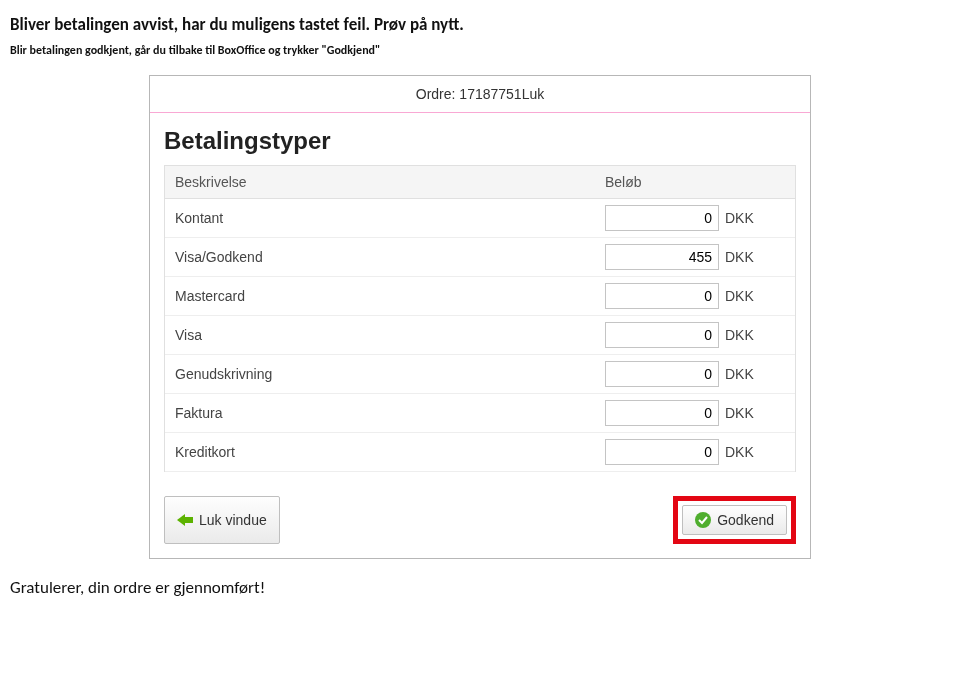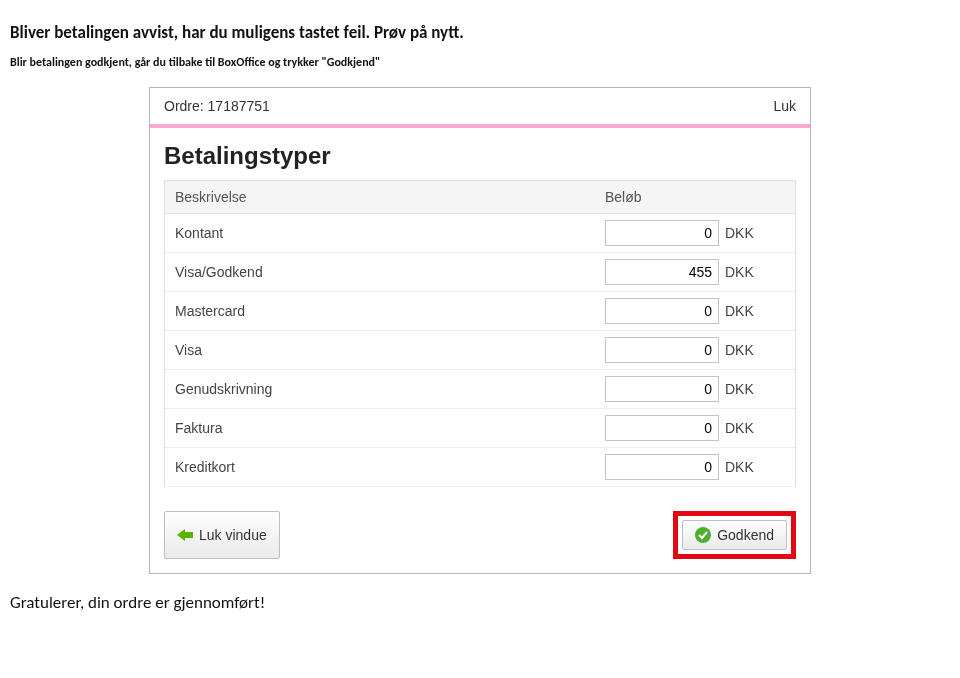--- a/index.html
+++ b/index.html
@@ -6,21 +6,21 @@
     margin: 0;
     padding: 10px;
     font-family: Calibri, Arial, sans-serif;
     background: #fff;
     width: 940px;
   }
   .instr {
     font-weight: bold;
     font-size: 17px;
     color: #111;
-    margin: 12px 0;
+    margin: 4px 0;
   }
   .instr2 {
     font-weight: bold;
     font-size: 12px;
     color: #111;
     margin: 8px 0 18px 0;
   }
   .footer-text {
     font-weight: normal;
     font-size: 17px;
@@ -32,23 +32,23 @@
     width: 660px;
     margin: 0 auto;
     border: 1px solid #b7b7b7;
     background: #fff;
     font-family: Arial, sans-serif;
     font-size: 14px;
     color: #444;
   }
   .panel-header {
     padding: 10px 14px;
-    border-bottom: 4px solid #f9a8d4;
-    display: flex;
-    justify-content: space-between;
+    border-bottom: 1px solid #f9a8d4;
+    display: flex;
+    justify-content: center;
     align-items: center;
     color: #333;
   }
   .panel-header .ordre, .panel-header .luk {
     font-size: 14px;
   }
   .panel-title {
     padding: 14px 14px 10px 14px;
     font-size: 24px;
     font-weight: bold;

